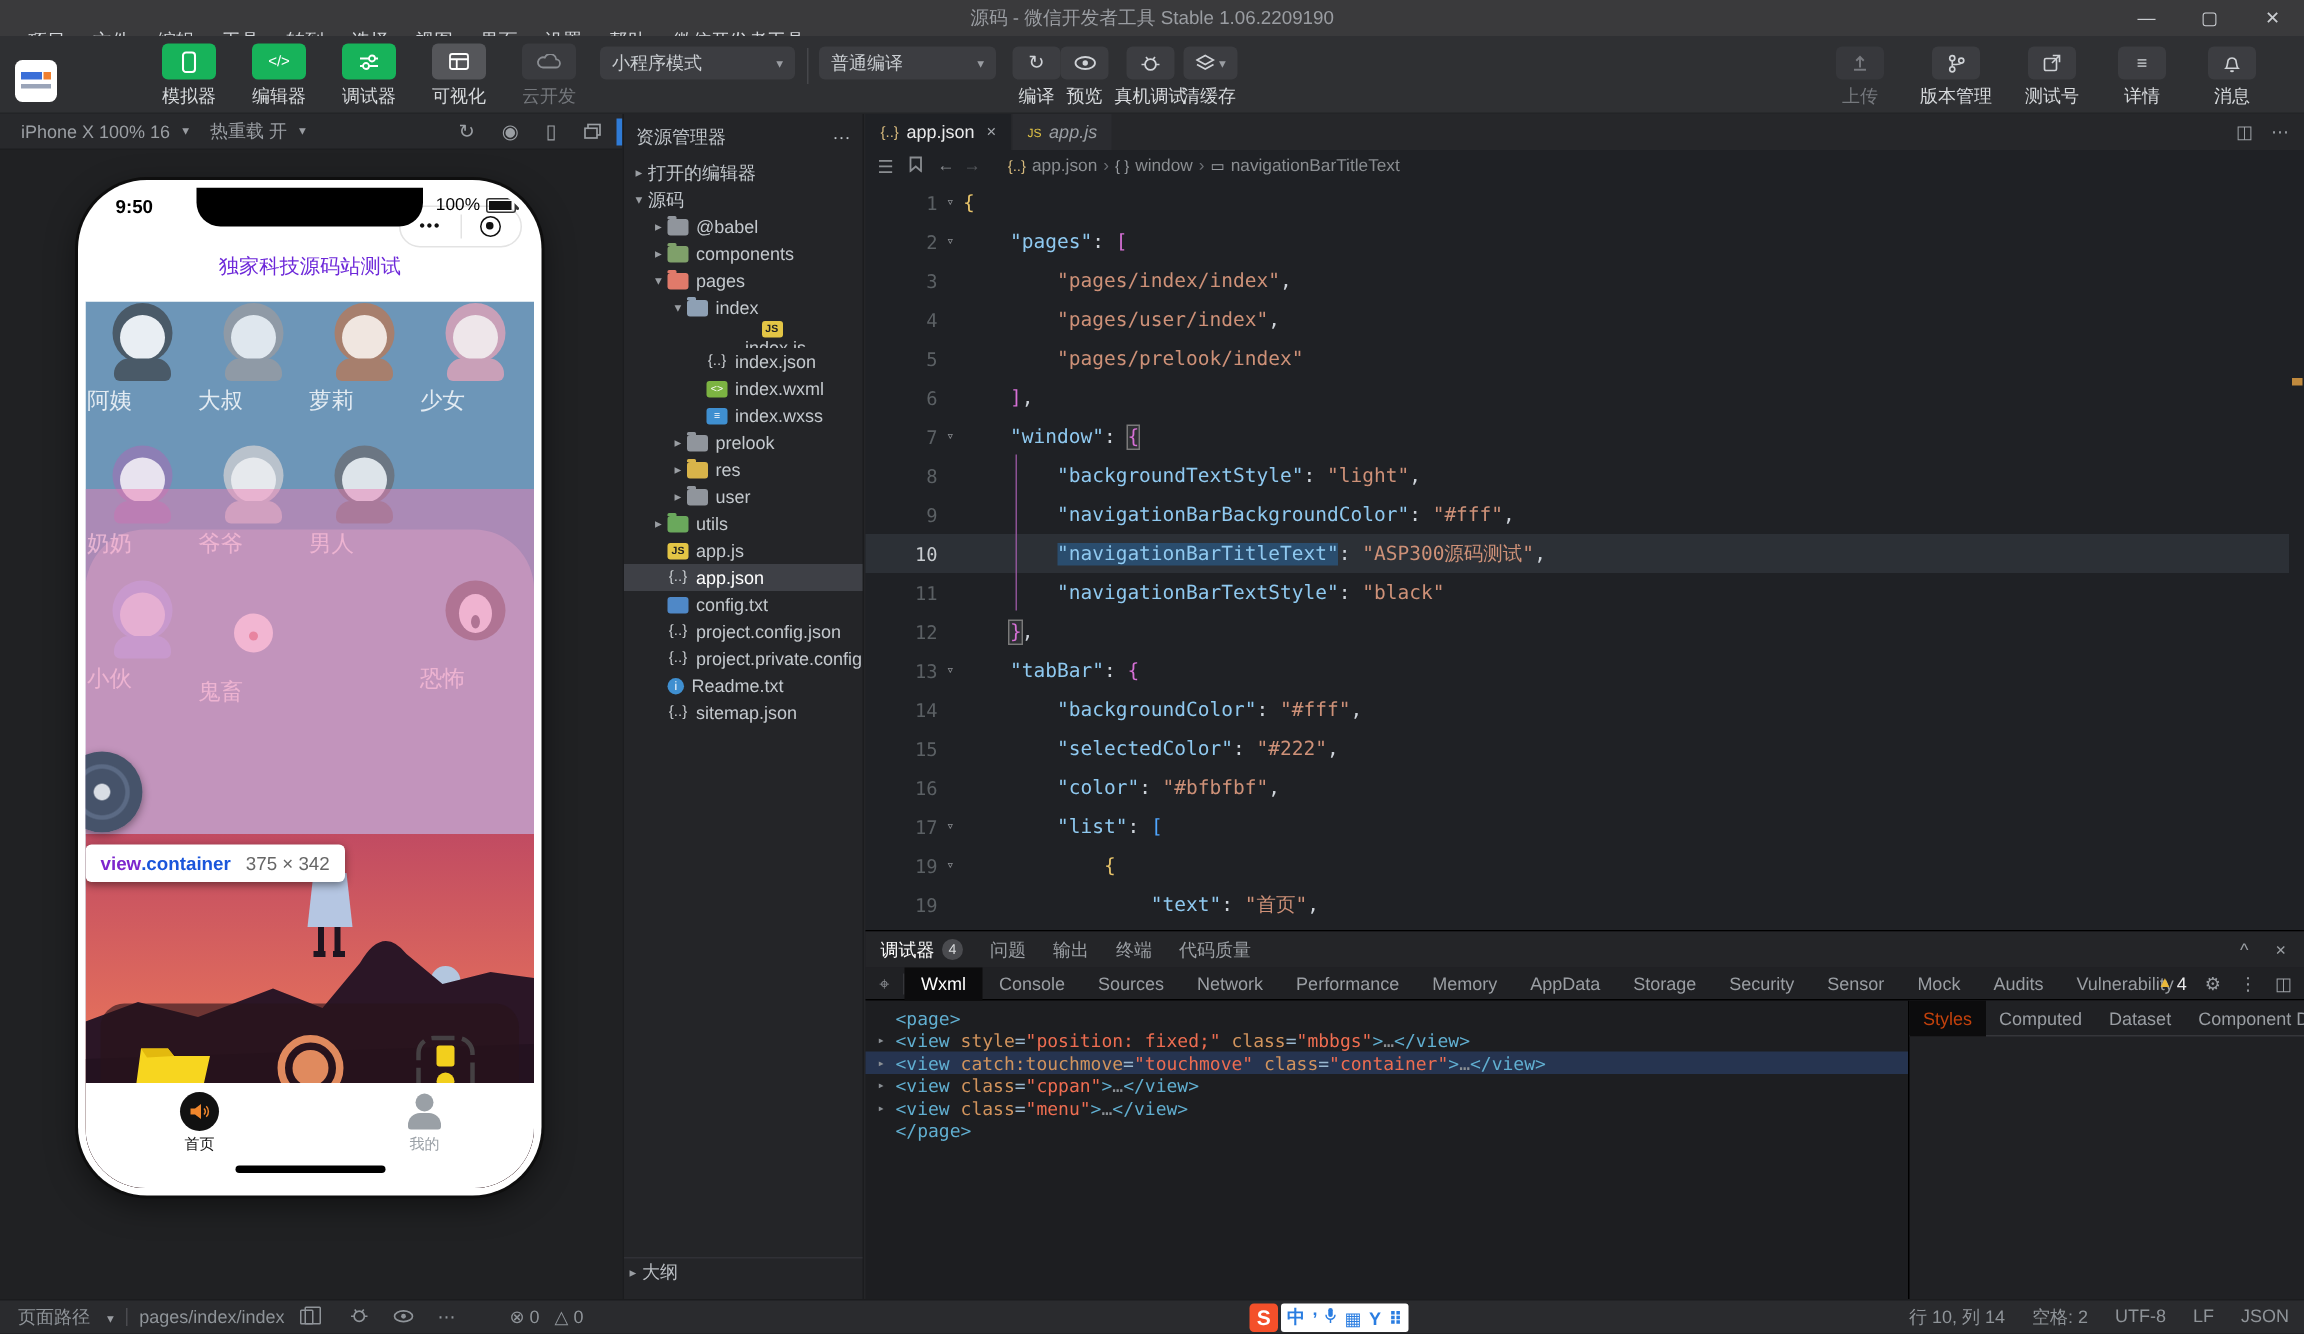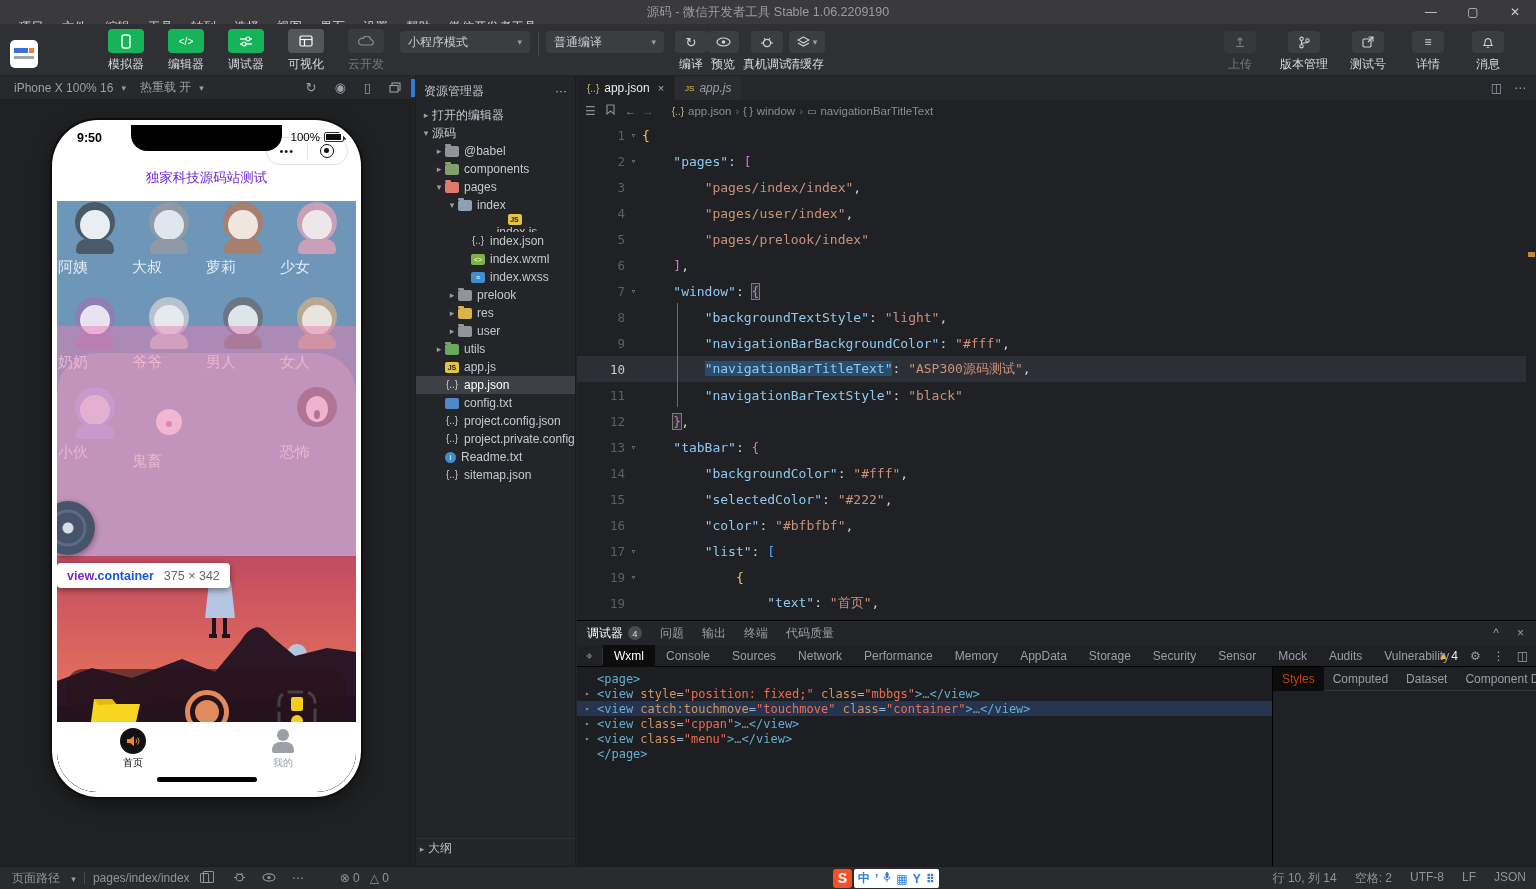--- a/index.html
+++ b/index.html
@@ -462,28 +462,20 @@
                 <div class="gl">爷爷</div>
               </div>
               <div class="gcell" style="left: 149px; top: 95px;">
                 <div class="av">
                   <i class="hair" style="background: rgb(107, 118, 131);"></i>
                   <i class="face" style="background: rgb(221, 228, 234);"></i>
                   <i class="bod" style="background: rgb(107, 118, 131);"></i>
                 </div>
                 <div class="gl">男人</div>
               </div>
-              <div class="gcell" style="left: 223px; top: 95px;">
-                <div class="av">
-                  <i class="hair" style="background: rgb(184, 168, 148);"></i>
-                  <i class="face" style="background: rgb(233, 228, 221);"></i>
-                  <i class="bod" style="background: rgb(184, 168, 148);"></i>
-                </div>
-                <div class="gl">女人</div>
-              </div>
               <div class="gcell" style="left: 1px; top: 185px;">
                 <div class="av">
                   <i class="hair" style="background: rgb(125, 164, 232);"></i>
                   <i class="face" style="background: rgb(207, 224, 245);"></i>
                   <i class="bod" style="background: rgb(125, 164, 232);"></i>
                 </div>
                 <div class="gl">小伙</div>
               </div>
               <div class="gcell" style="left: 75px; top: 194px;">
                 <div class="av">

